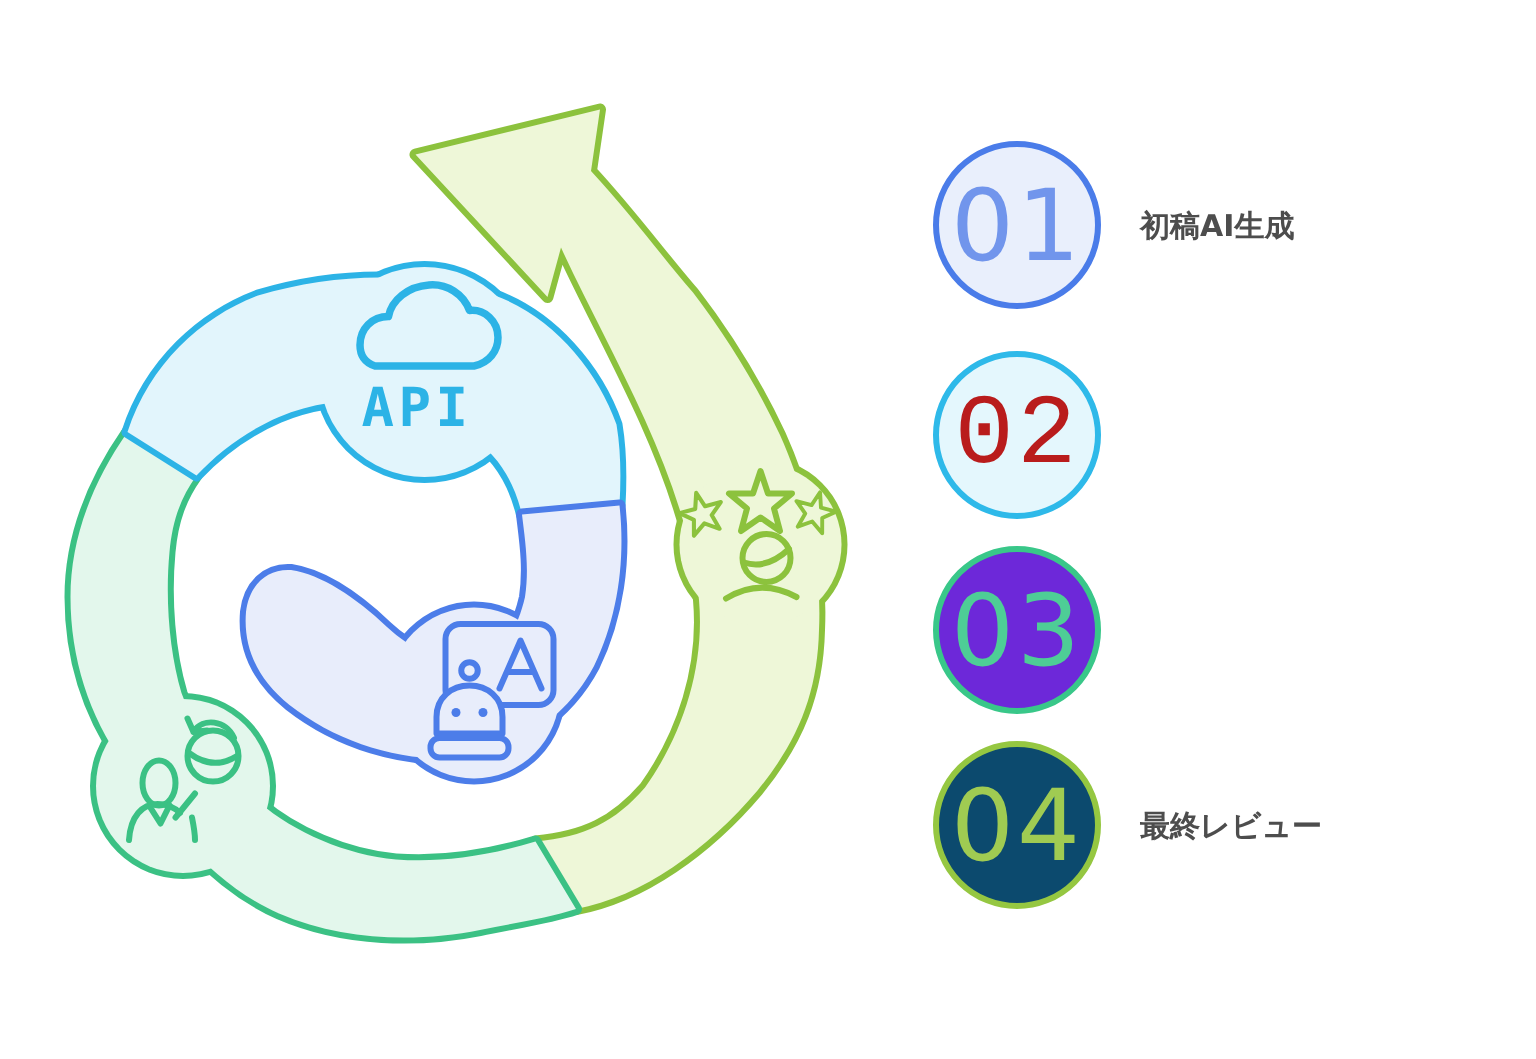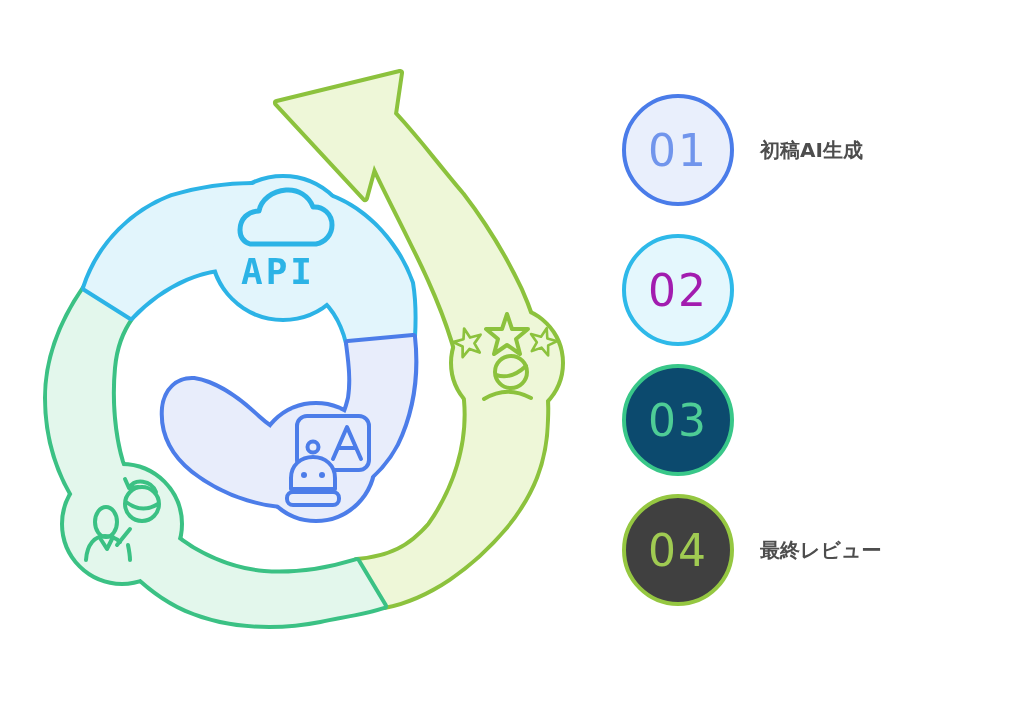--- a/index.html
+++ b/index.html
@@ -7,27 +7,27 @@
     position:relative;width:1024px;height:706px;background:#ffffff;overflow:hidden;
     font-family:"DejaVu Sans","Liberation Sans",sans-serif;
   }
   .cycle-svg{position:absolute;left:0;top:0;}
   .steps{position:absolute;left:622px;top:0;width:400px;height:706px;}
   .step{position:absolute;left:0;display:flex;align-items:center;}
   .step-0{top:94px;}  .step-1{top:234px;}  .step-2{top:364px;}  .step-3{top:494px;}
   .num-circle{
     width:104px;height:104px;border-radius:50%;flex:0 0 auto;
     display:flex;align-items:center;justify-content:center;
-    font-size:44px;font-weight:400;letter-spacing:2px;
+    font-size:66px;font-weight:400;letter-spacing:2px;
     border:4px solid #1d4ed8;box-sizing:content-box;
   }
   .step-0 .num-circle{border-color:#4a7ce9;background:#e9effc;color:#7195ec;}
-  .step-1 .num-circle{border-color:#2eb9e9;background:#e4f7fd;color:#a21caf;}
-  .step-2 .num-circle{border-color:#39c789;background:#0c4a6e;color:#4ecd96;}
-  .step-3 .num-circle{border-color:#95c741;background:#404040;color:#a0cb52;}
+  .step-1 .num-circle{border-color:#2eb9e9;background:#e4f7fd;color:#b91c1c;font-family:Liberation Mono, monospace;}
+  .step-2 .num-circle{border-color:#39c789;background:#6d28d9;color:#4ecd96;}
+  .step-3 .num-circle{border-color:#95c741;background:#0c4a6e;color:#a0cb52;}
   .step-label{
     margin-left:26px;font-size:20px;font-weight:bold;color:#4d4d4d;white-space:nowrap;
   }
   .api-text{font-family:"DejaVu Sans Mono","Liberation Mono",monospace;font-weight:bold;}
 </style>
 </head>
 <body>
 
 <div class="stage">
 

